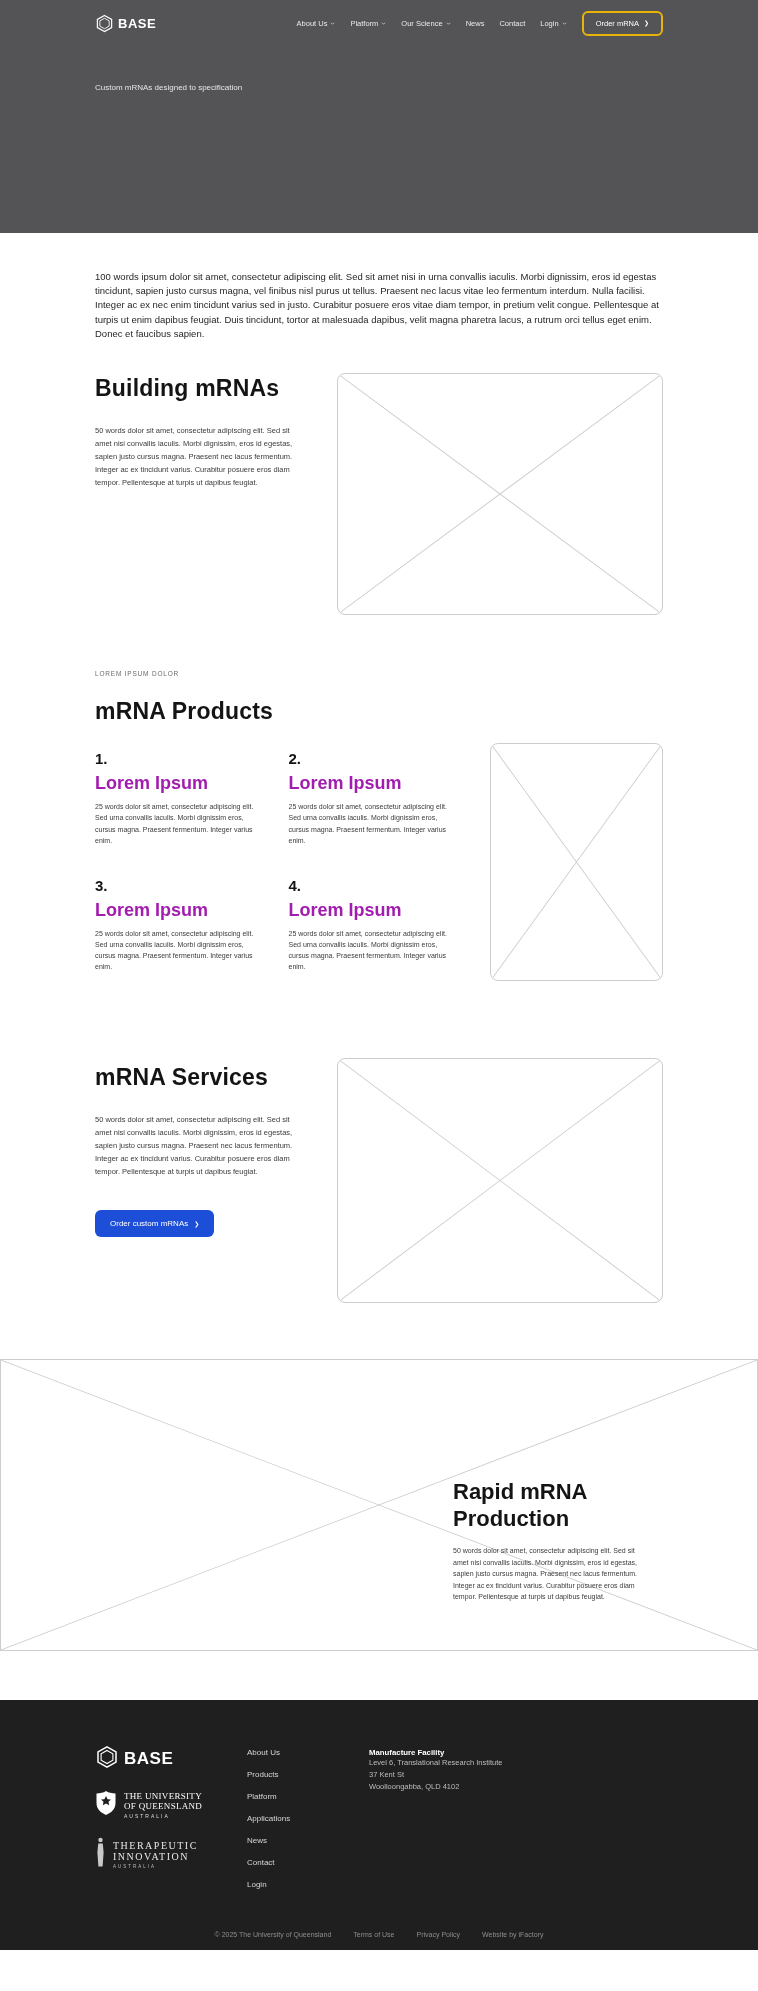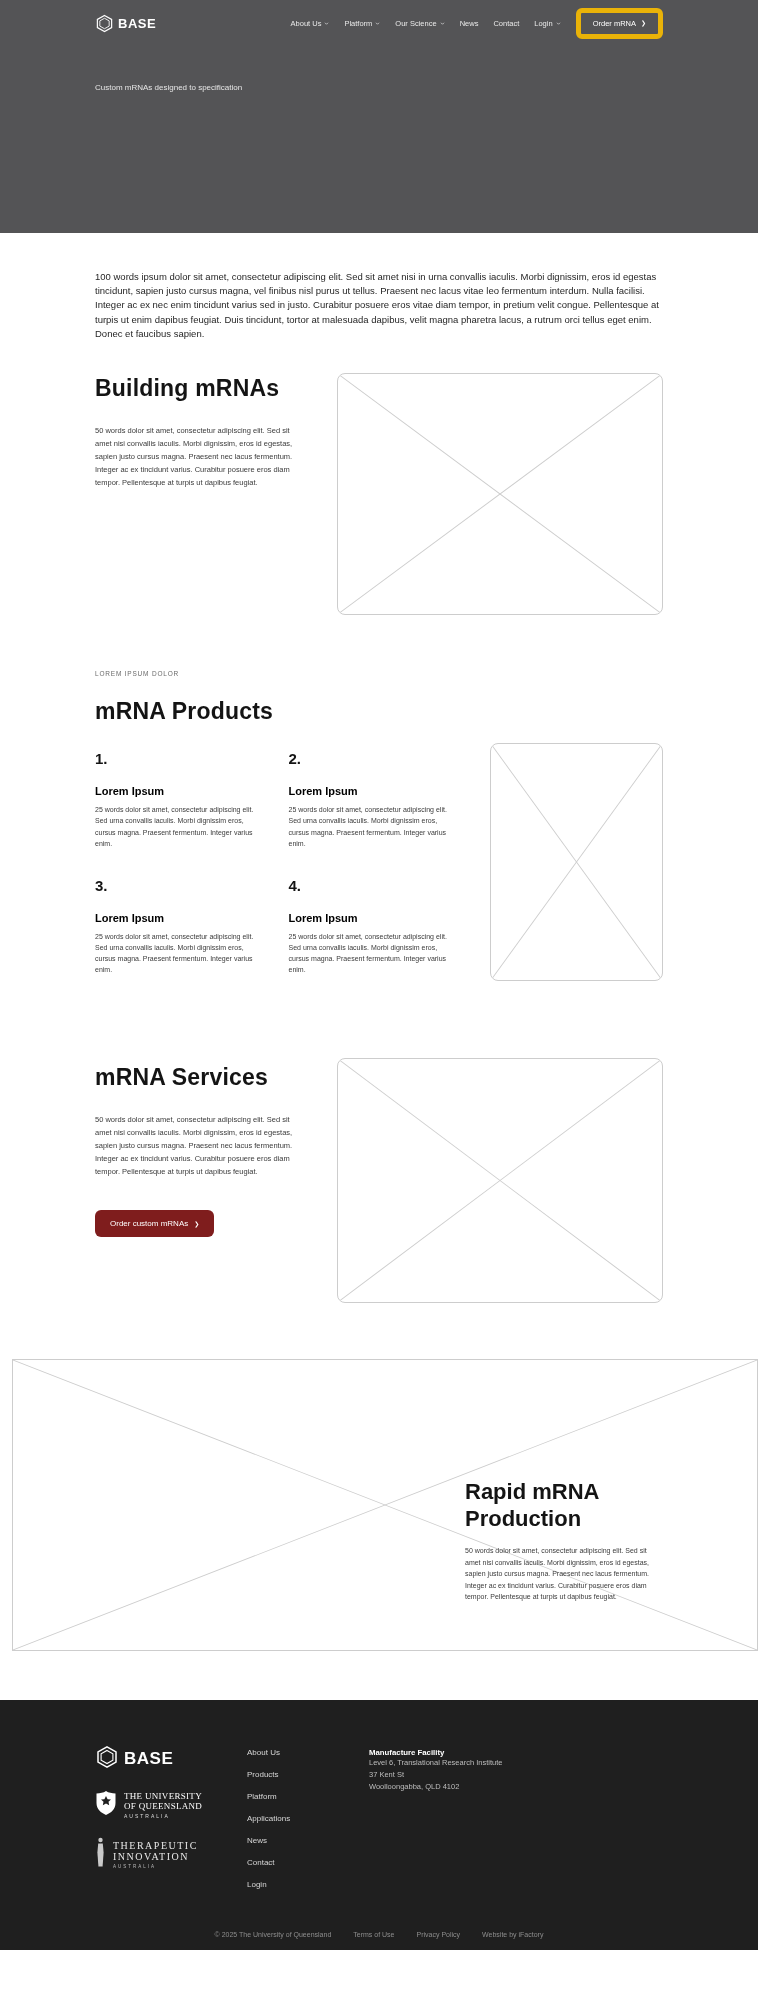--- a/index.html
+++ b/index.html
@@ -19,21 +19,21 @@
   .brand { display:flex; align-items:center; gap:4px; cursor:pointer; }
   .brand svg { display:block; }
   .brand-name { font-size:13px; font-weight:bold; letter-spacing:.5px; color:#fff; }
   .nav { display:flex; align-items:center; gap:15px; }
   .nav a {
     color:#e9e9e9; text-decoration:none; font-size:7.5px;
     display:flex; align-items:center; gap:3px; white-space:nowrap;
   }
   .chev { width:5px; height:5px; display:inline-block; }
   .cta-outline {
-    border:5px solid #eab308; border-radius:6px; color:#fff;
+    border:2px solid #eab308; border-radius:6px; color:#fff;
     font-size:7.5px; padding:6px 12px; background:transparent;
     display:flex; align-items:center; gap:5px; cursor:pointer;
     font-family:inherit;
   }
   .arrow { font-size:6px; line-height:1; }
   .hero-inner { padding:30px 95px 0 95px; }
   .hero-title { font-size:34px; font-weight:800; letter-spacing:.2px; color:#fff; }
   .hero-sub { font-size:8px; color:#e6e6e6; margin-top:15px; }
 
   
@@ -59,41 +59,41 @@
   
   .products { margin-top:55px; }
   .eyebrow { font-size:6.5px; letter-spacing:.8px; color:#6a6a6a; }
   .products .h2 { margin-top:21px; }
   .products-row { display:flex; gap:40px; margin-top:25px; }
   .items-grid {
     flex:none; width:355px;
     display:grid; grid-template-columns:1fr 1fr; column-gap:32px; row-gap:22px;
   }
   .item-num { font-size:15px; font-weight:800; color:#141414; }
-  .item-title { font-size:11px; font-weight:800; color:#000000; margin-top:18px; }
+  .item-title { font-size:18px; font-weight:800; color:#a21caf; margin-top:6px; }
   .item-body { font-size:7px; line-height:11.3px; color:#3b3b3b; margin-top:7px; }
   .products-img { width:173px; height:238px; flex:none; margin-top:-7px; }
 
   
   .services { margin-top:77px; display:flex; gap:37px; }
   .services-left { width:205px; flex:none; padding-top:6px; }
   .services-left .body-sm { margin-top:22px; }
   .btn-dark {
-    margin-top:32px; background:#7f1d1d; color:#fff; border:none;
+    margin-top:32px; background:#1d4ed8; color:#fff; border:none;
     border-radius:6px; font-size:8px; padding:9px 15px;
     display:inline-flex; align-items:center; gap:6px; cursor:pointer;
     font-family:inherit;
   }
   .services-img { flex:1; height:245px; }
 
   
   .rapid {
     margin-top:56px; height:292px; border-top:1px solid #cdcdcd;
     border-bottom:1px solid #cdcdcd; border-left:1px solid #cdcdcd;
-    border-right:1px solid #cdcdcd; border-radius:0; position:relative;margin-left:12px;
+    border-right:1px solid #cdcdcd; border-radius:0; position:relative;
   }
   .rapid > svg { position:absolute; inset:0; width:100%; height:100%; }
   .rapid-content { position:absolute; top:118px; left:452px; width:190px; }
   .rapid-title { font-size:22px; line-height:27px; font-weight:800; color:#141414; }
   .rapid-content .body-sm { margin-top:13px; font-size:7px; line-height:11.5px; }
 
   
   footer { background:#1f1f1f; margin-top:49px; padding:45px 95px 12px 95px; color:#cfcfcf; }
   .foot-cols { display:flex; }
   .foot-logos { width:152px; flex:none; display:flex; flex-direction:column; gap:17px; }

